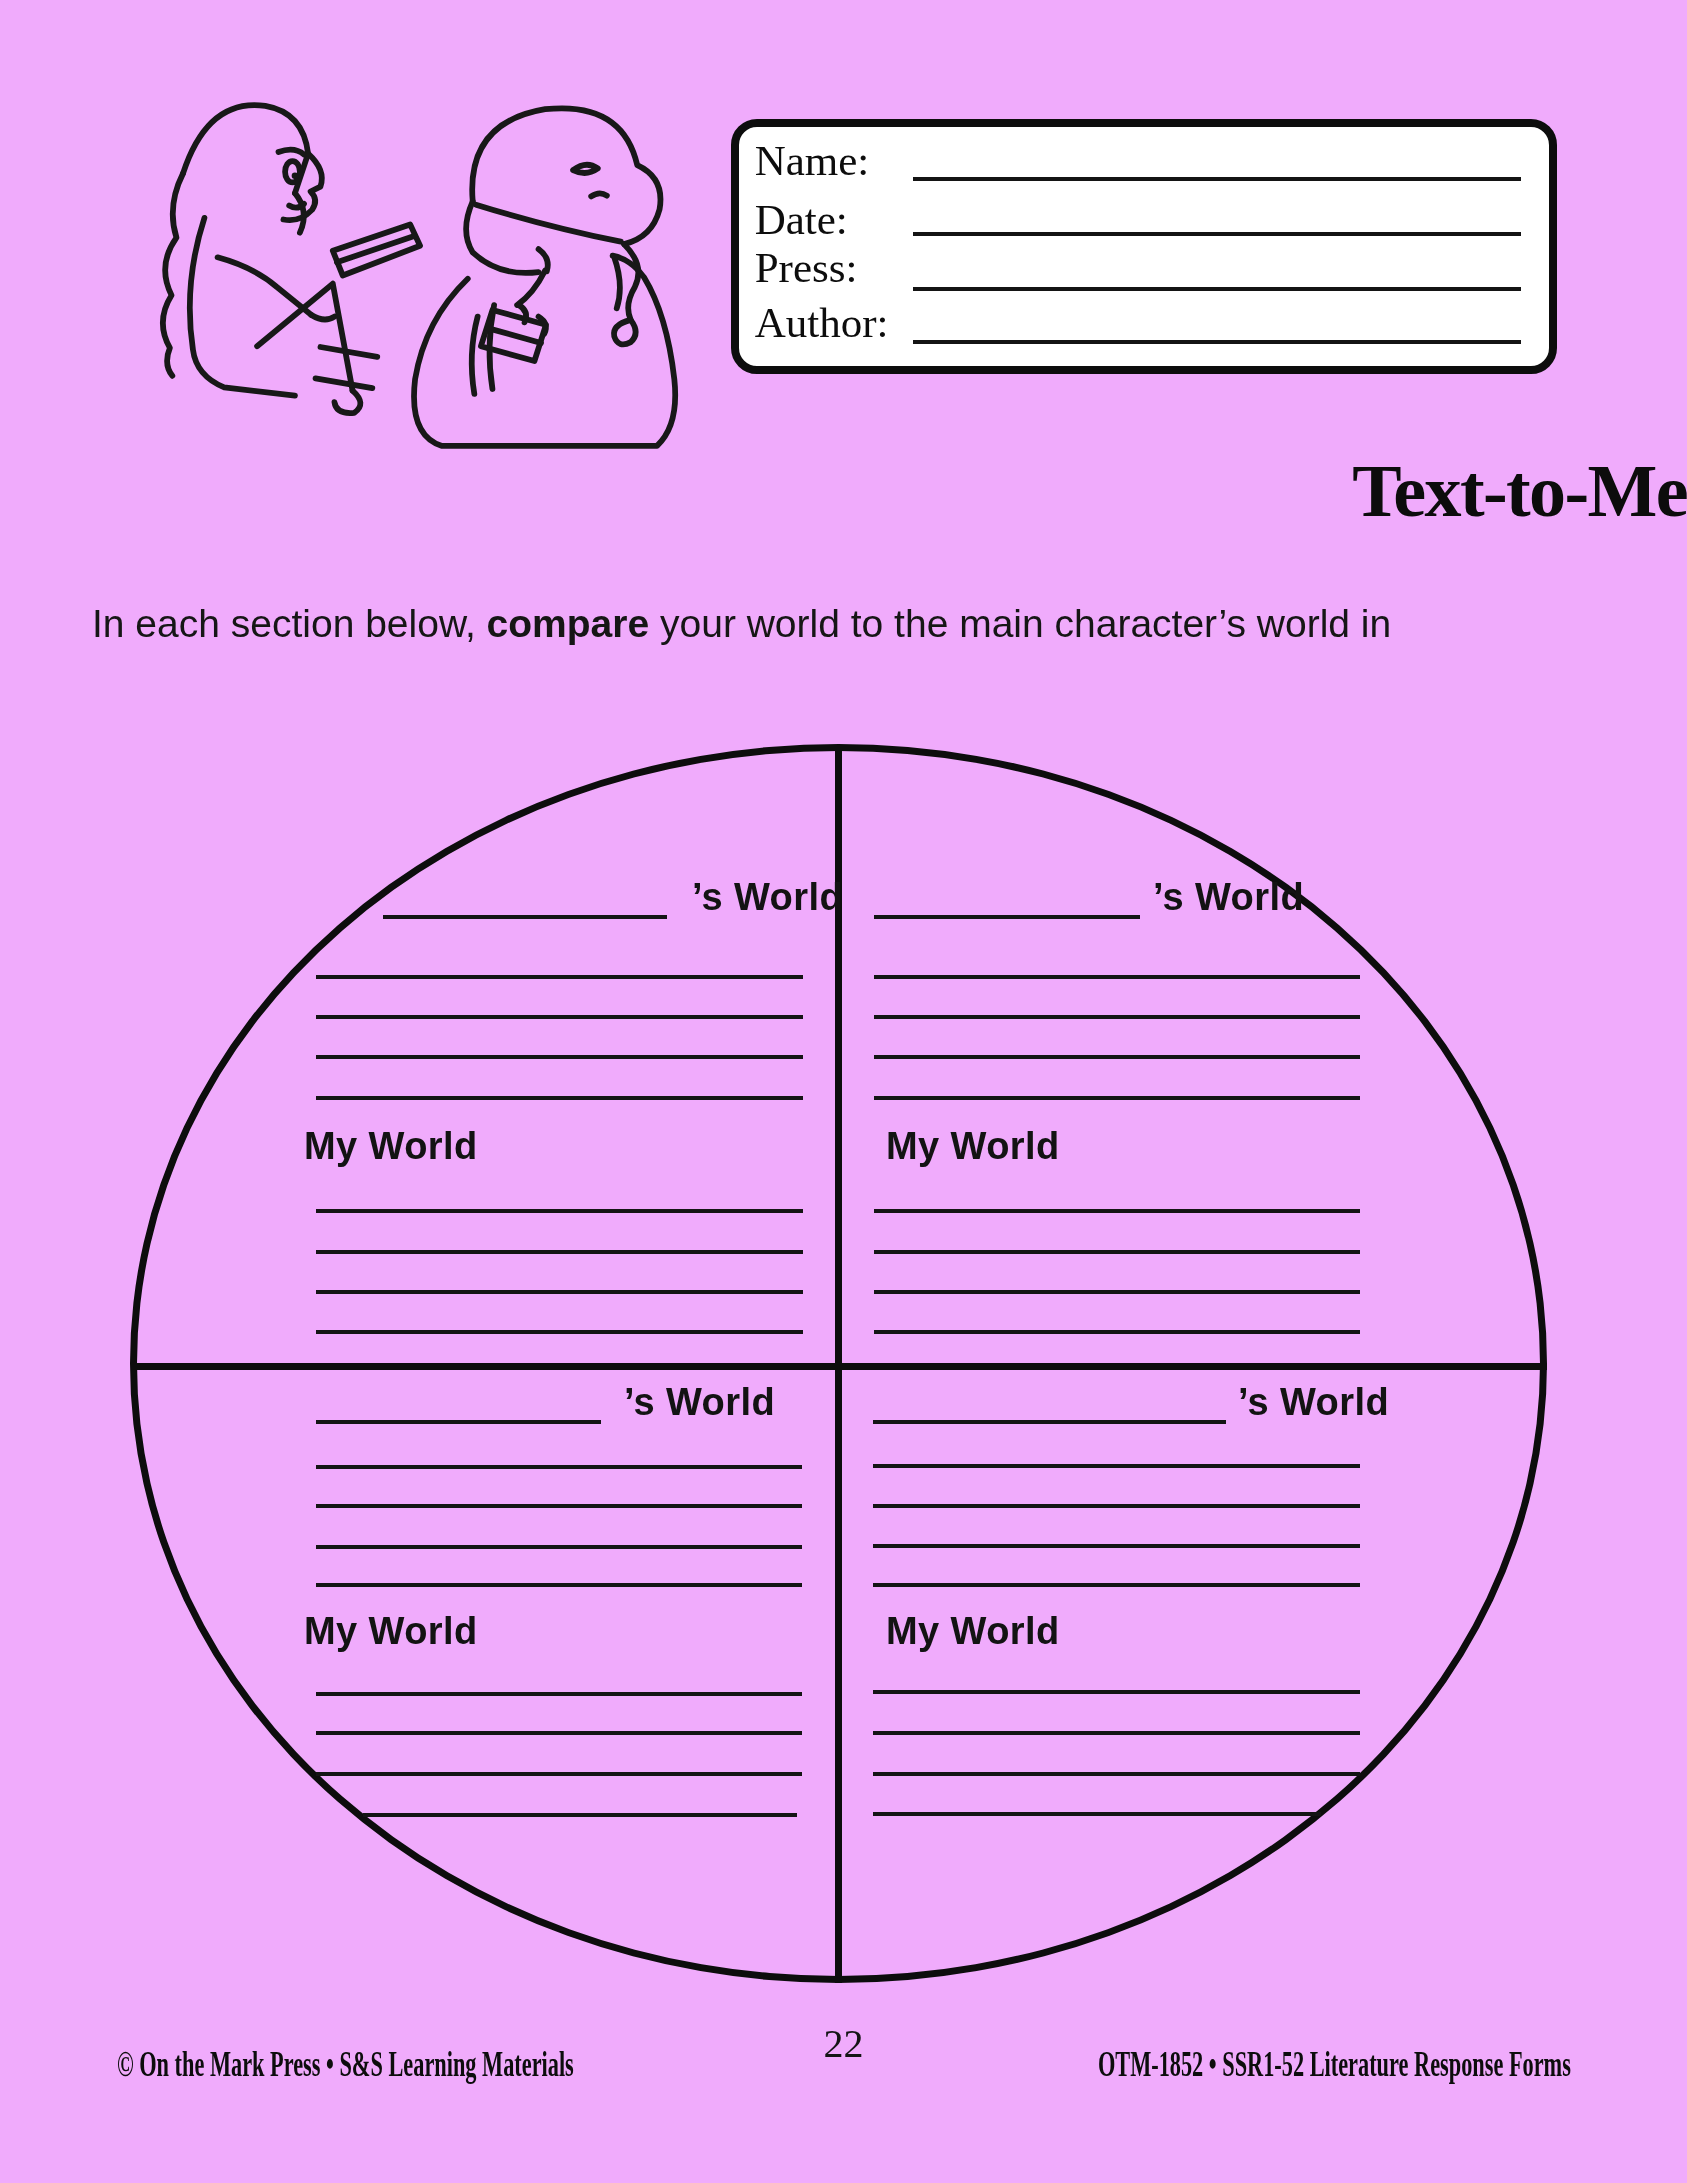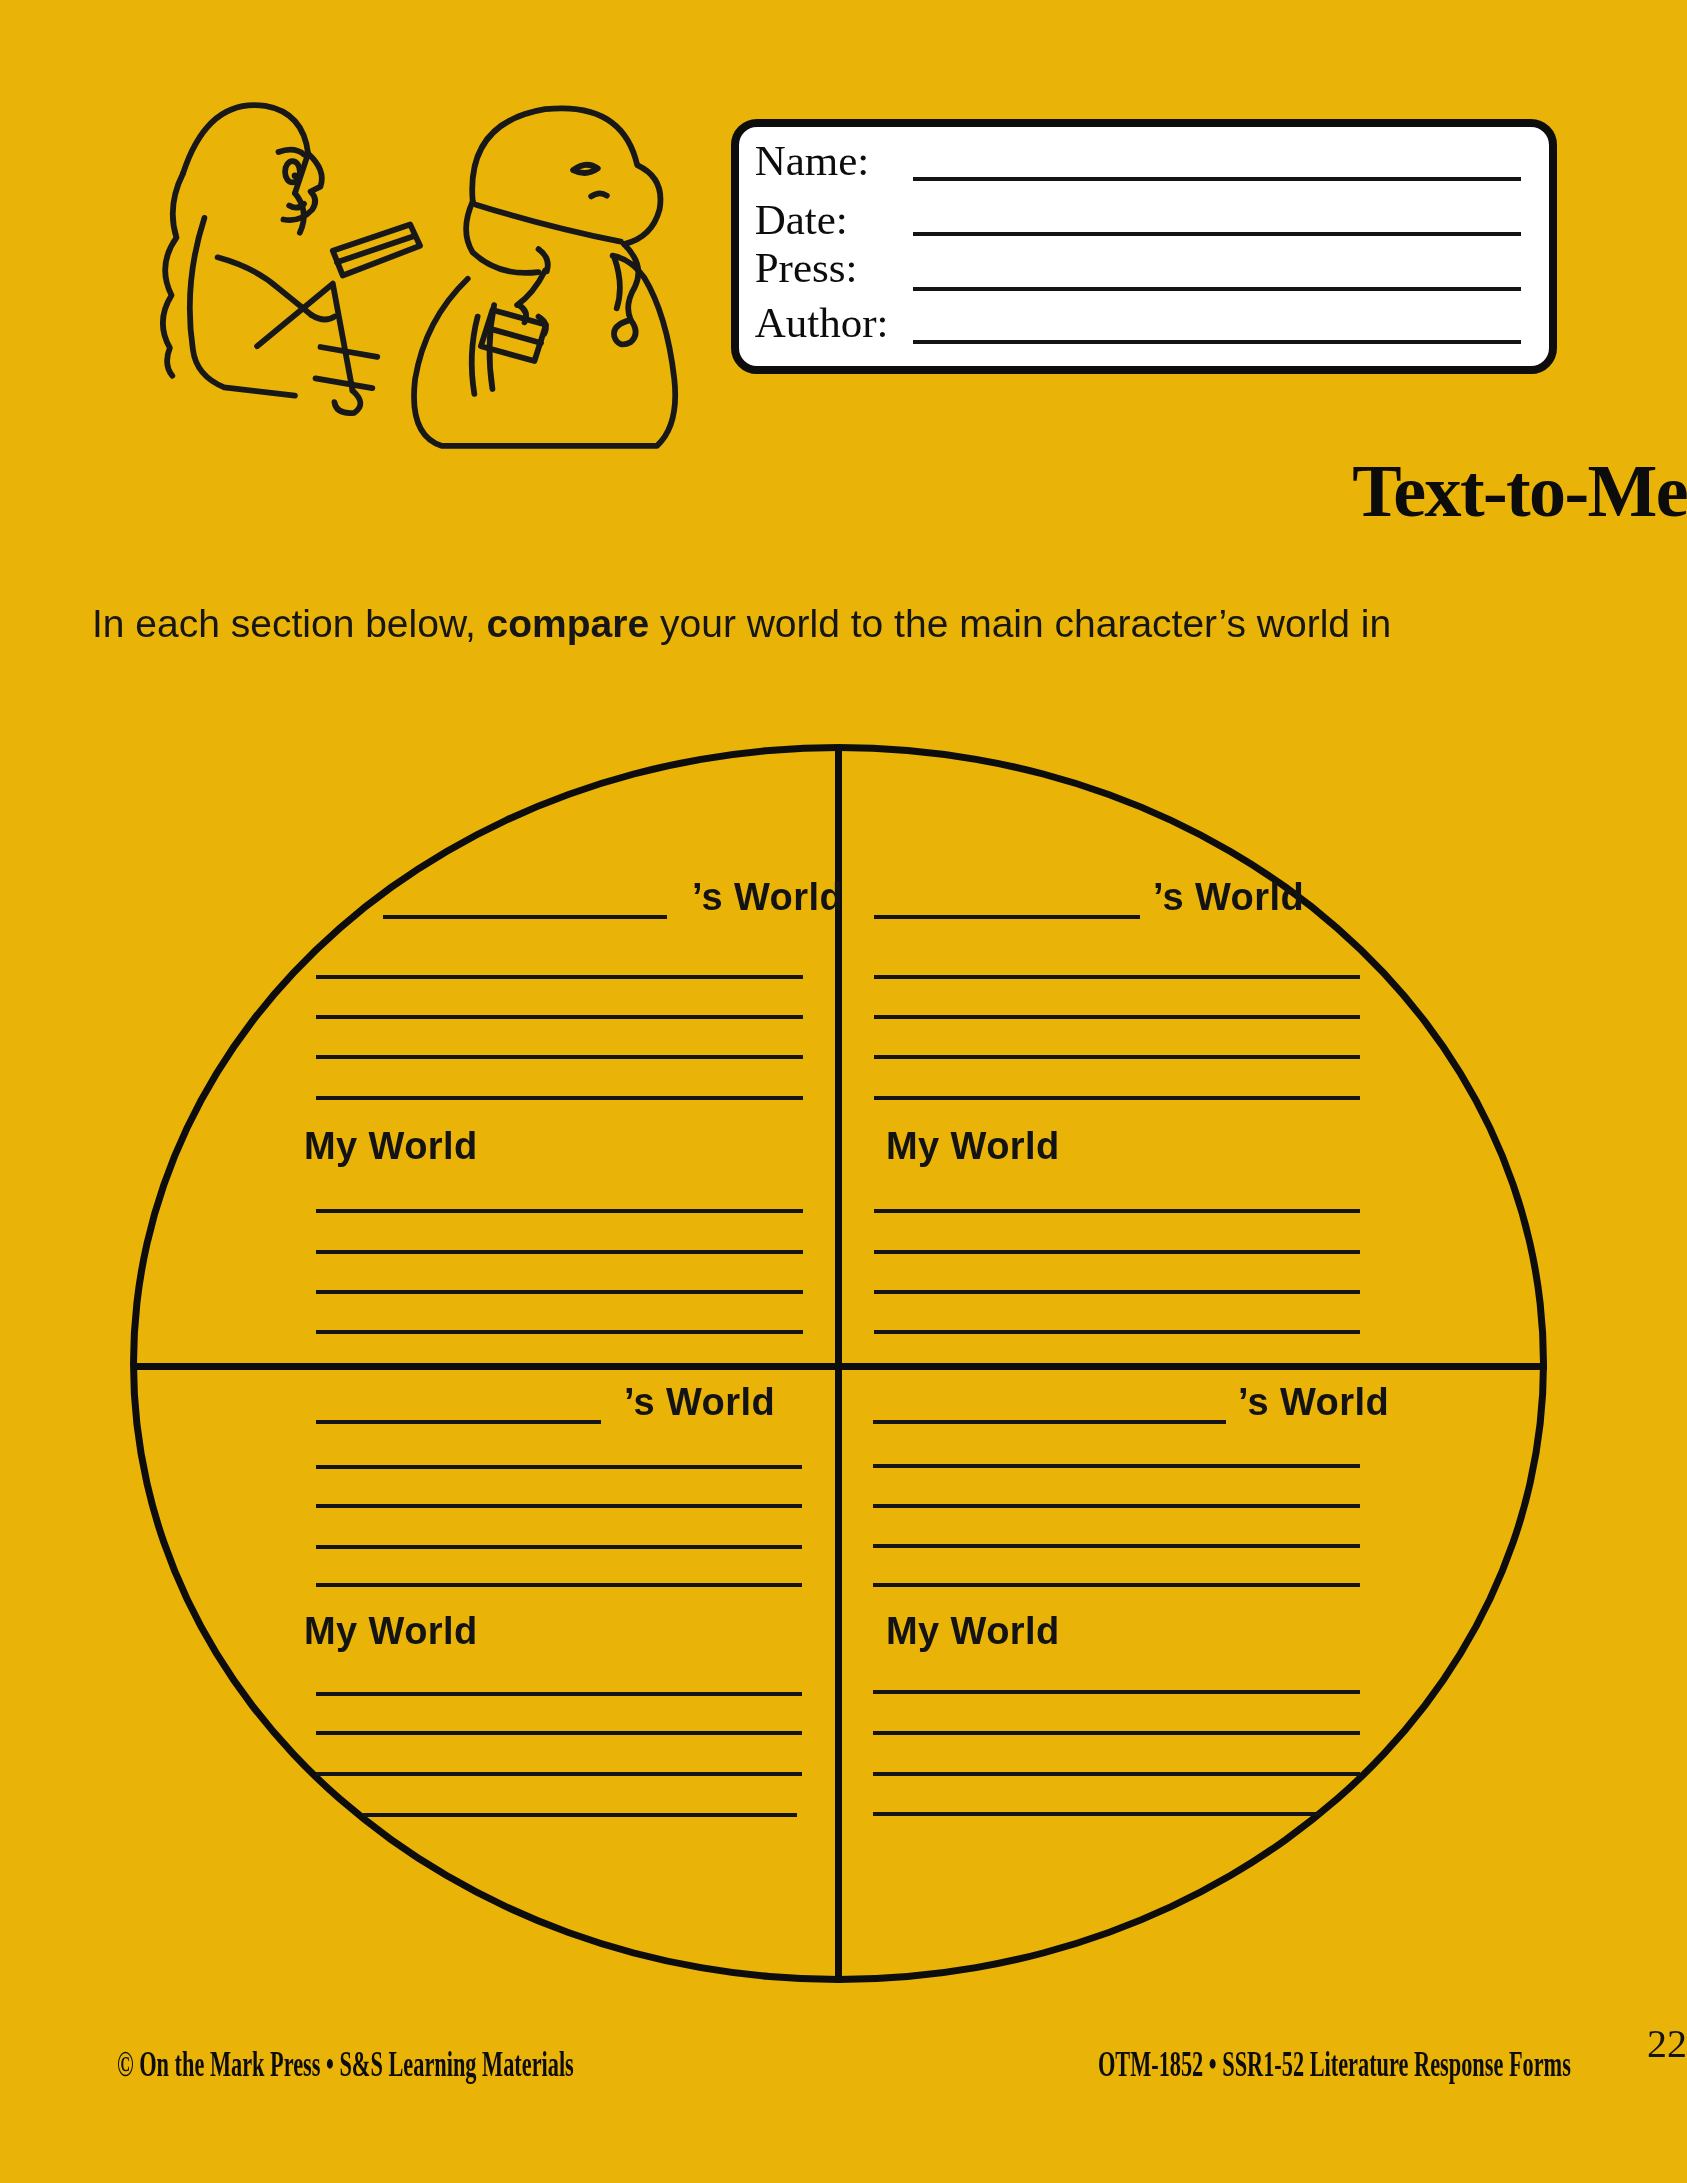--- a/index.html
+++ b/index.html
@@ -1,19 +1,19 @@
 <!DOCTYPE html>
 <html style="font-size:13px"><head>
 <meta charset="utf-8">
 <style>
   html,body { margin:0; padding:0; background:#d9d9d9; }
   .page {
     position:relative;
     width:1687px; height:2183px;
-    background:#eab308;
+    background:#f0abfc;
     overflow:hidden;
     font-family:"Liberation Sans", sans-serif;
     color:#101010;
   }
   
   .wline { position:absolute; height:4.1px; background:#141414; }
 
   
   .info-box {
     position:absolute; left:731px; top:119px; width:826px; height:255px;
@@ -74,21 +74,21 @@
   }
 
   
   .footer-left {
     position:absolute; left:117px; top:2043px;
     font-family:"Liberation Serif", serif; font-weight:700; font-size:36px;
     white-space:nowrap; transform:scaleX(0.62); transform-origin:left center;
     color:#0d0d0d;
   }
   .footer-page {
-    position:absolute; left:0; top:2020px; width:1687px; text-align:right;
+    position:absolute; left:0; top:2020px; width:1687px; text-align:center;
     font-family:"Liberation Serif", serif; font-size:40px; color:#151515;
   }
   .footer-right {
     position:absolute; right:116px; top:2043px;
     font-family:"Liberation Serif", serif; font-weight:700; font-size:36px;
     white-space:nowrap; transform:scaleX(0.62); transform-origin:right center;
     color:#0d0d0d;
   }
 
   .illustration { position:absolute; left:87px; top:73px; width:606px; height:395px; }

